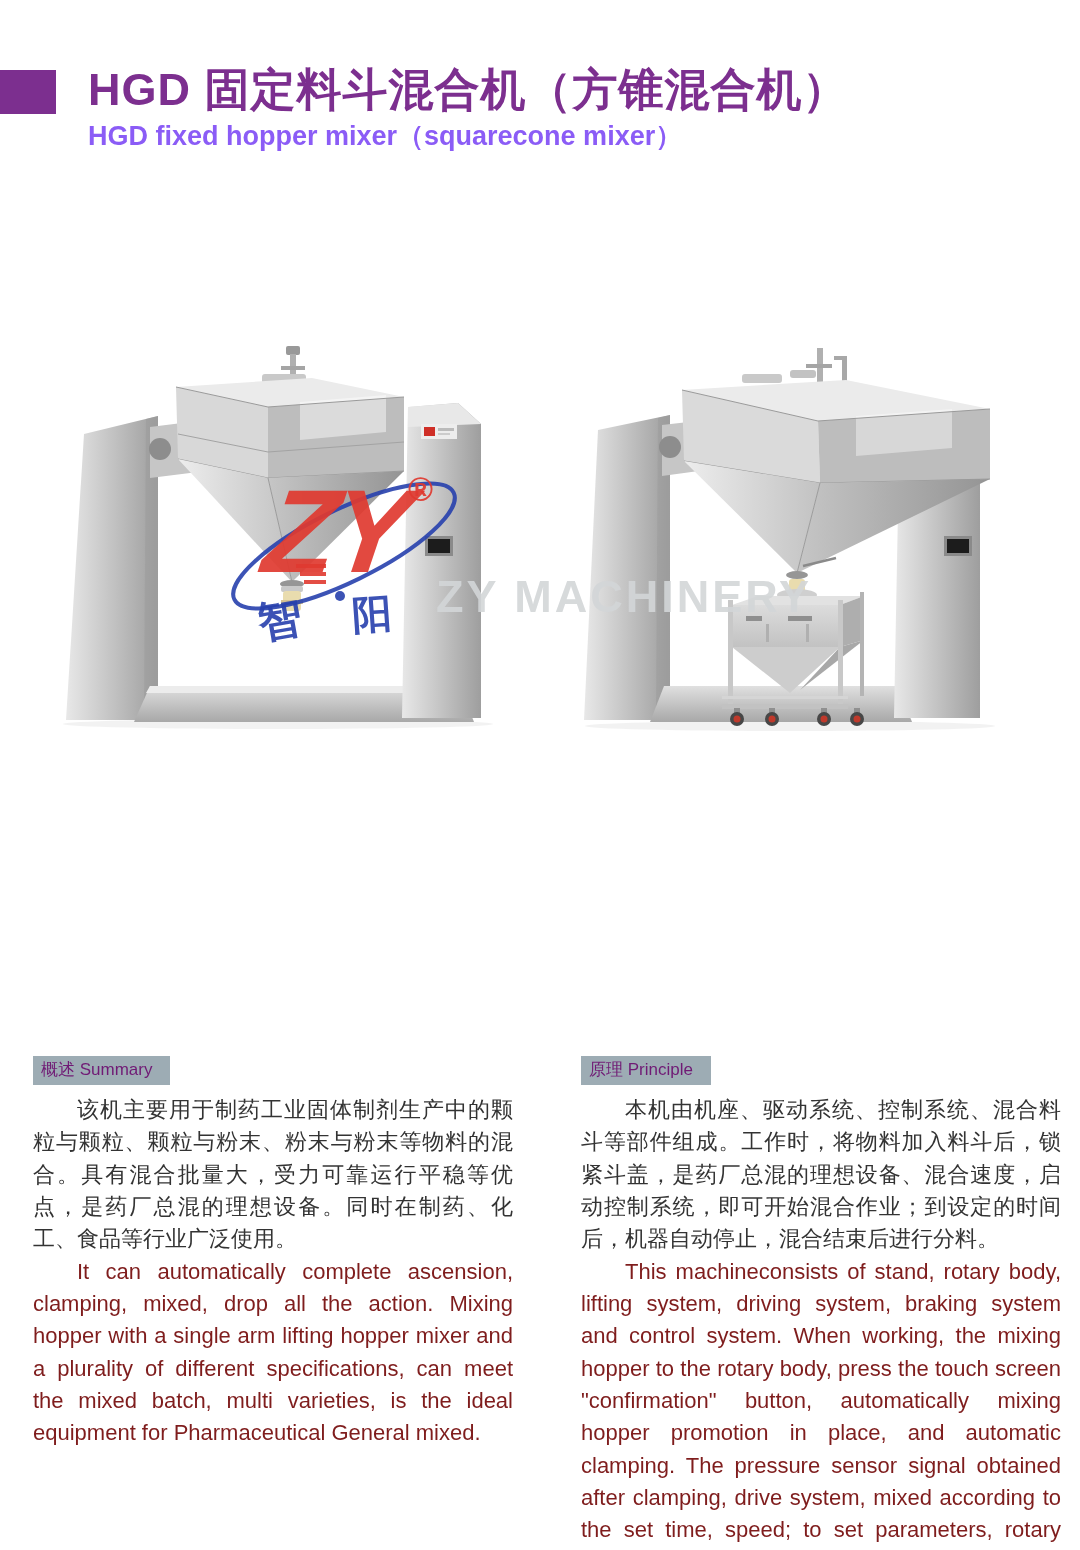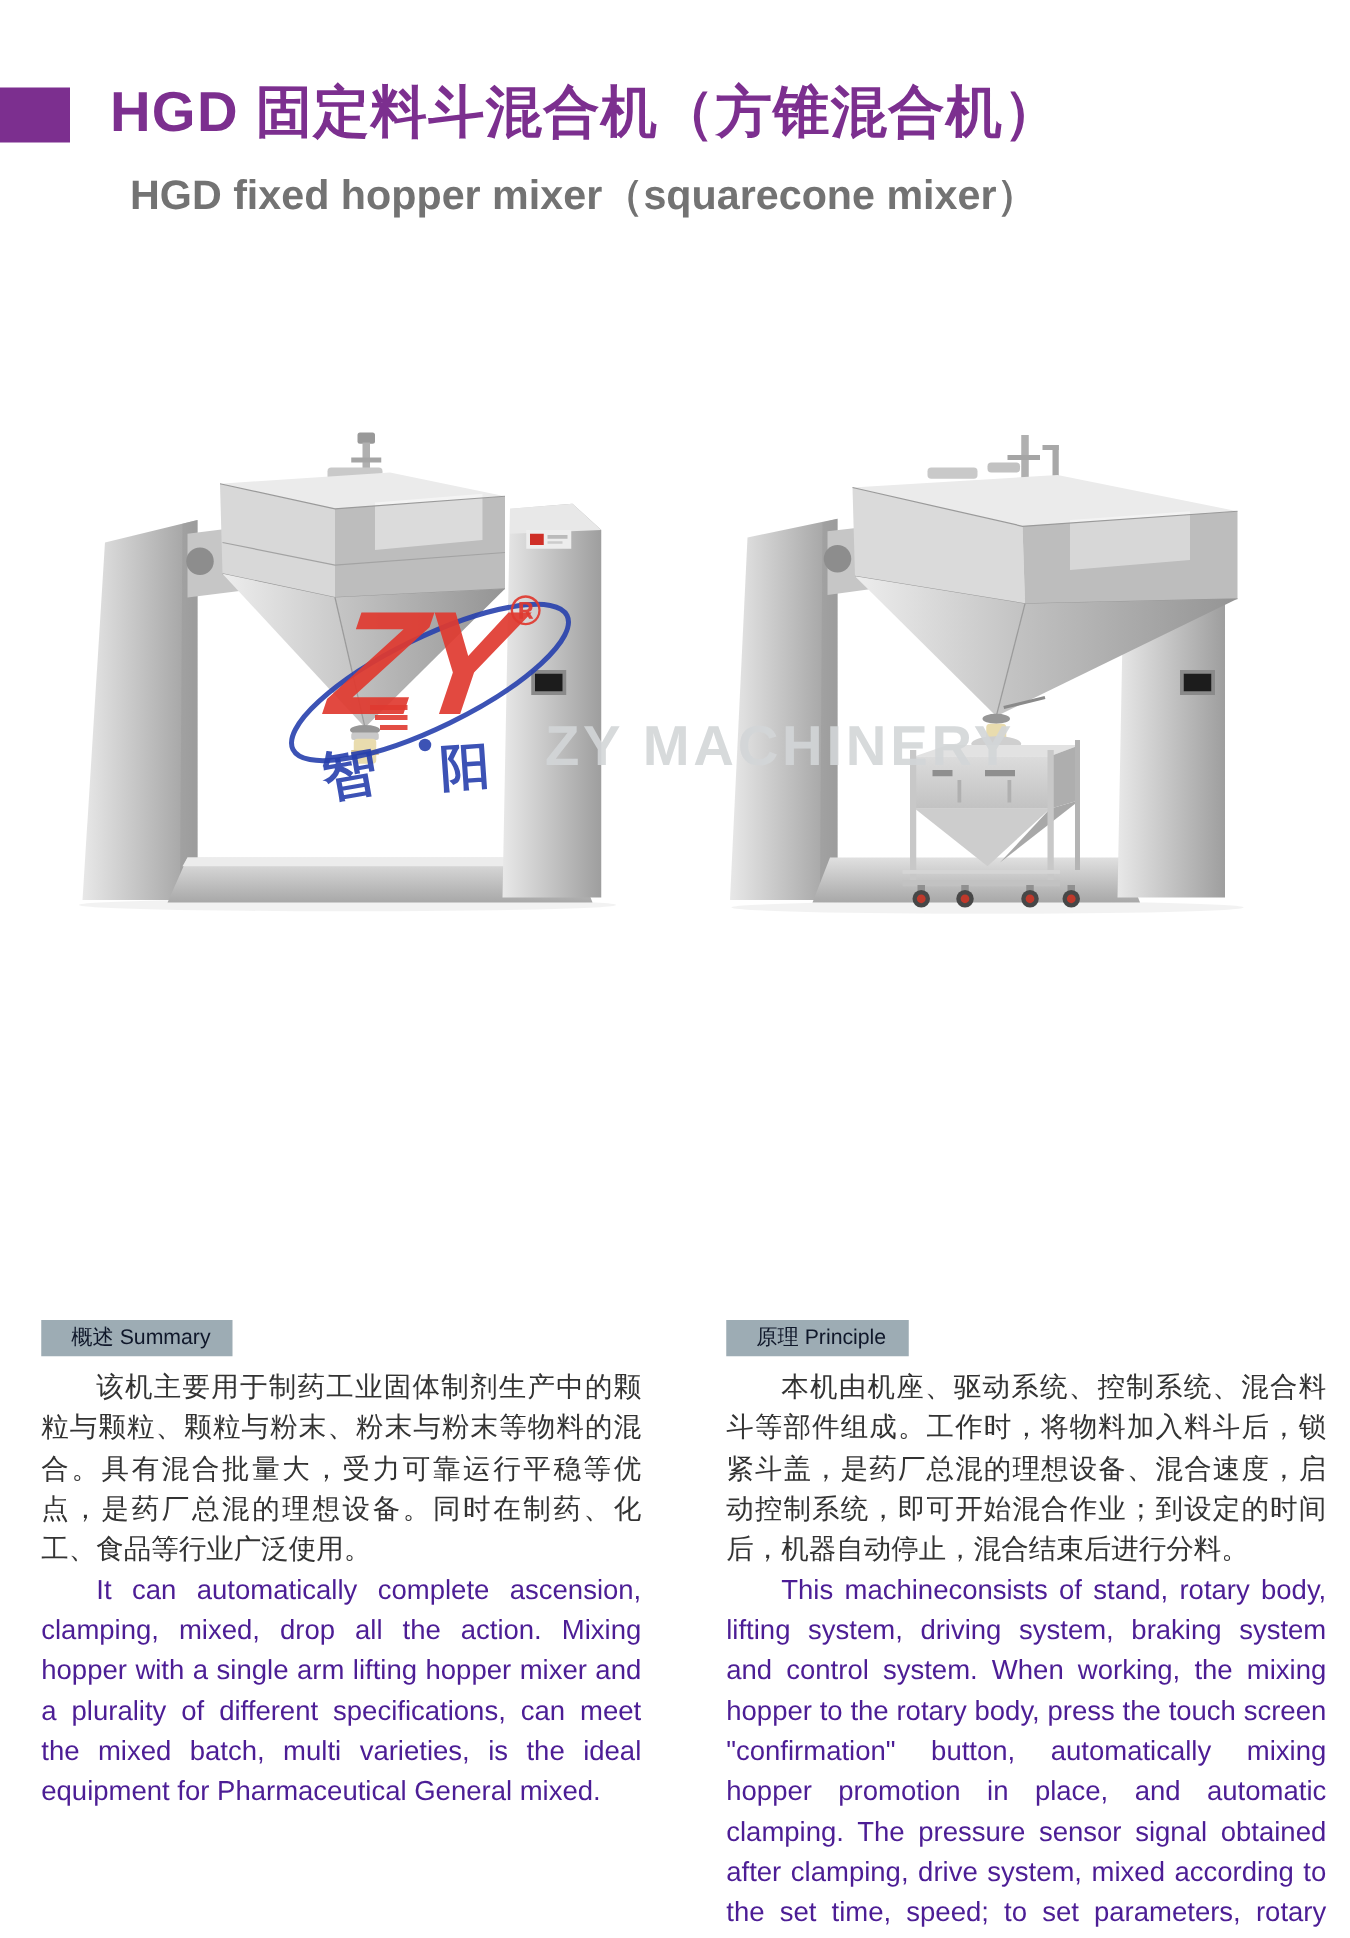--- a/index.html
+++ b/index.html
@@ -15,22 +15,22 @@
     position:relative;width:1080px;height:1550px;background:#ffffff;overflow:hidden;
     font-family:"Liberation Sans","DejaVu Sans",sans-serif;
   }
   
   .accent-block{position:absolute;left:0;top:70px;width:56px;height:44px;background:var(--accent-purple);}
   .page-title{
     position:absolute;left:88px;top:60px;margin:0;white-space:nowrap;
     font-size:45px;font-weight:700;letter-spacing:1px;color:var(--accent-purple);
   }
   .page-subtitle{
-    position:absolute;left:88px;top:118px;margin:16px;white-space:nowrap;
-    font-size:33px;font-weight:700;color:#737373;
+    position:absolute;left:88px;top:118px;margin:0;white-space:nowrap;
+    font-size:27px;font-weight:700;color:#8b5cf6;
   }
   
   .figure-area{position:absolute;left:0;top:330px;width:1080px;height:450px;}
   .figure-area svg.machines{position:absolute;left:0;top:0;z-index:1;}
   .wm{position:absolute;z-index:2;pointer-events:none;line-height:1;}
   .wm-zh{left:428px;top:150px;font-size:86px;font-weight:700;letter-spacing:4px;color:var(--watermark-gray);opacity:.82;}
   .wm-en{left:436px;top:244px;font-size:45px;font-weight:700;letter-spacing:3px;color:#d3d6d8;opacity:.9;}
   .wm-logo{left:252px;top:128px;width:190px;height:210px;}
   .logo-zy{
     position:absolute;left:14px;top:14px;font-size:118px;line-height:1;font-weight:700;font-style:italic;
@@ -38,26 +38,26 @@
   }
   .logo-reg{position:absolute;left:156px;top:14px;font-size:34px;font-weight:700;color:var(--logo-red);opacity:.92;}
   .logo-orbit{position:absolute;left:-42px;top:-12px;}
   .logo-zh1{position:absolute;left:6px;top:140px;font-size:44px;font-weight:700;color:var(--logo-blue);transform:rotate(-10deg);opacity:.9;}
   .logo-zh2{position:absolute;left:100px;top:136px;font-size:40px;font-weight:700;color:var(--logo-blue);transform:rotate(-4deg);opacity:.9;}
   
   .col{position:absolute;top:1056px;width:480px;}
   .col-left{left:33px;}
   .col-right{left:581px;}
   .sec-label{
-    display:inline-block;background:var(--label-bg);color:#0f172a;
-    font-size:17px;font-weight:400;padding:2px 18px 4px 24px;
+    display:inline-block;background:var(--label-bg);color:#701a75;
+    font-size:17px;font-weight:400;padding:2px 18px 4px 8px;
   }
   .col p{margin:0;text-align:justify;text-indent:2em;font-size:22px;line-height:1.47;}
   .col p.zh{margin-top:9px;color:#333333;font-weight:500;}
-  .col p.en{color:#4c1d95;}
+  .col p.en{color:#7f1d1d;}
 </style>
 </head>
 <body>
 
 <div class="page">
 
   <div class="accent-block"></div>
   <h1 class="page-title">HGD 固定料斗混合机（方锥混合机）</h1>
   <h2 class="page-subtitle">HGD fixed hopper mixer（squarecone mixer）</h2>
 

